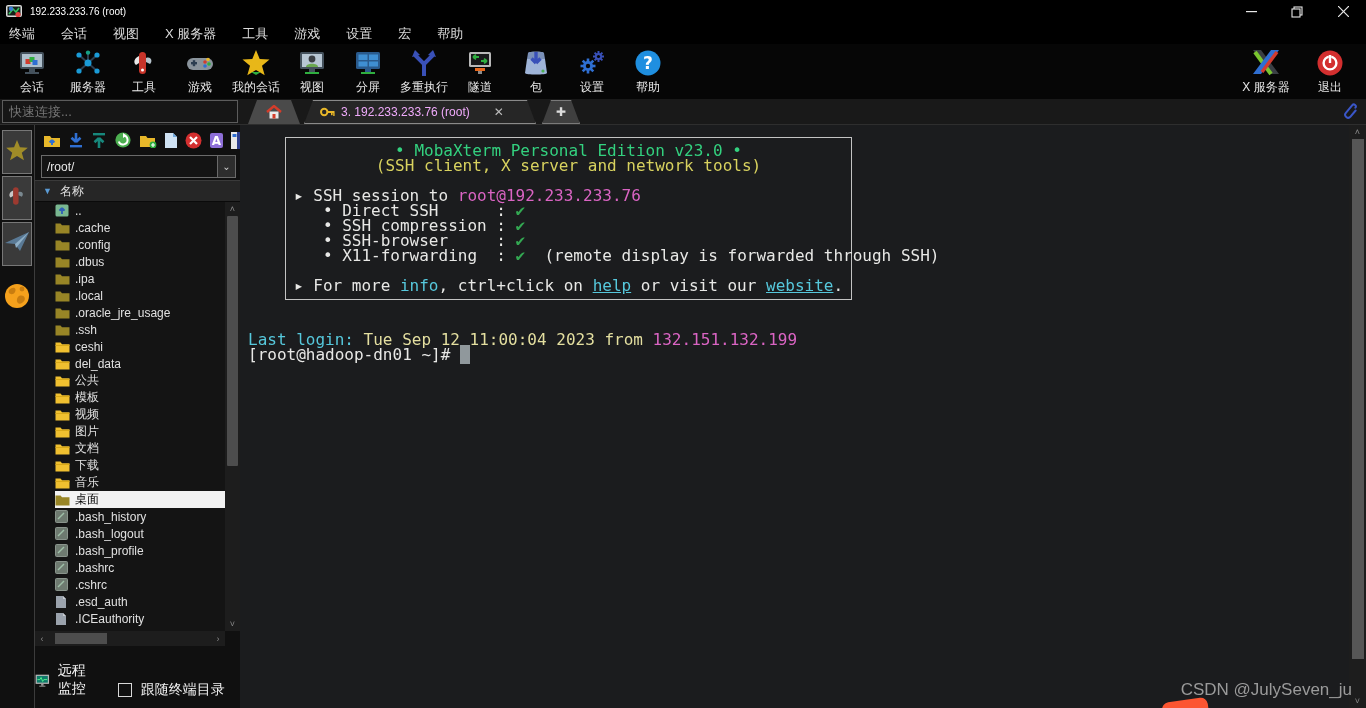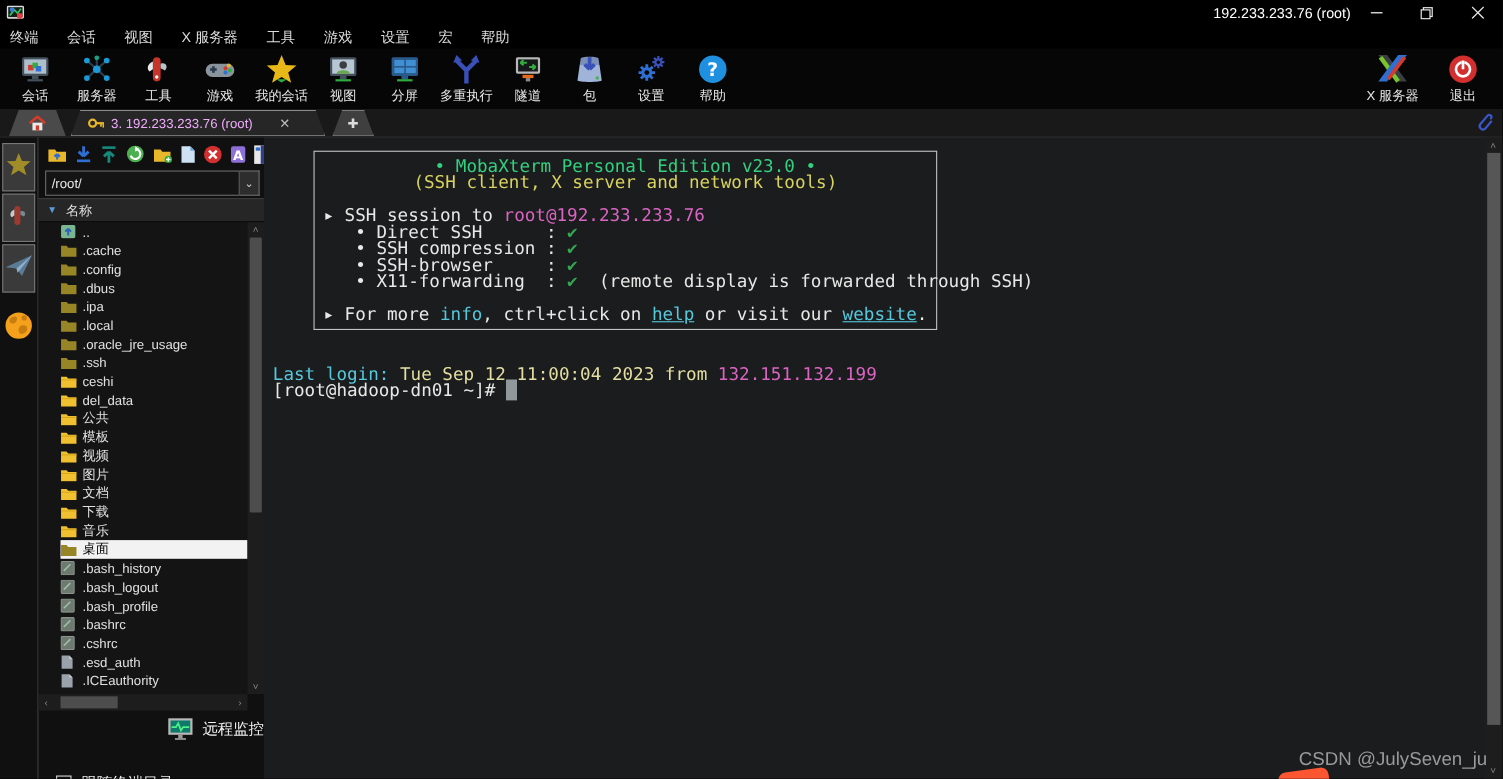--- a/index.html
+++ b/index.html
@@ -3,21 +3,21 @@
 <meta charset="utf-8">
 <style>
   * { margin:0; padding:0; box-sizing:border-box; }
   html,body { width:1366px; height:708px; overflow:hidden; background:#000;
     font-family:"Liberation Sans", sans-serif; }
   .app { width:1366px; height:708px; display:flex; flex-direction:column; background:#000; }
 
   
   .titlebar { height:23px; background:#000; display:flex; align-items:center; color:#fff; }
   .titlebar .appicon { width:16px; height:14px; margin:0 8px 0 6px; }
-  .titlebar .title { font-size:13px; flex:1;text-align:right; }
+  .titlebar .title { font-size:10px; flex:1; }
   .winbtn { width:46px; height:23px; display:flex; align-items:center; justify-content:center; color:#e8e8e8; }
 
   
   .menubar { height:21px; background:#000; display:flex; align-items:center; gap:26px; padding-left:9px; }
   .menubar .mitem { color:#dcdcdc; font-size:13px; cursor:default; white-space:nowrap; }
 
   
   .toolbar { height:55px; background:#060606; display:flex; align-items:stretch; padding:2px 4px 0 4px; }
   .tbitem { width:56px; display:flex; flex-direction:column; align-items:center; justify-content:center; gap:2px; }
   .tbitem .ticon { height:28px; display:flex; align-items:center; justify-content:center; }
@@ -62,21 +62,21 @@
   .filelist { flex:1; overflow:hidden; padding-left:20px; }
   .frow { height:17px; display:flex; align-items:center; gap:5px; color:#e0e0e0; font-size:12px; white-space:nowrap; }
   .frow .ficon { width:15px; height:13px; flex:0 0 15px; display:flex; align-items:center; }
   .frow.selected { background:#f2f2f2; color:#000; width:191px; }
   .vscroll { width:15px; background:#1d1d1d; display:flex; flex-direction:column; align-items:center; }
   .varrow { color:#8a8a8a; font-size:9px; height:14px; line-height:14px; }
   .vthumb { width:11px; background:#4d4d4d; border-radius:1px; }
   .hscroll { height:15px; display:flex; align-items:center; background:#1d1d1d; margin-right:15px; }
   .harrow { color:#8a8a8a; font-size:9px; width:14px; text-align:center; }
   .hthumb { width:52px; height:11px; background:#4d4d4d; margin-left:6px; }
-  .sidefoot { height:62px; display:flex; flex-direction:column; align-items:flex-end; padding-top:6px; gap:10px; }
+  .sidefoot { height:62px; display:flex; align-items:center; padding-top:6px; gap:10px; }
   .monbtn { display:flex; align-items:center; gap:8px; color:#f0f0f0; font-size:14px; }
   .followrow { width:100%; display:flex; align-items:center; gap:9px; color:#f0f0f0; font-size:14px; padding-left:16px;margin-top:20px; }
   .cbox { width:14px; height:14px; border:1.5px solid #d8d8d8; background:transparent; }
 
   
   .termwrap { flex:1; position:relative; background:#1b1c1e; border-top:1px solid #2e2e2e; display:flex; min-width:0; }
   .term { flex:1; padding:12px 0 0 8px; font-family:"DejaVu Sans Mono", monospace; font-size:16px;
     line-height:15px; color:#e8e8e6; overflow:hidden; }
   .banner { width:567px; margin-left:37px; border:1px solid #c3c3c3; padding:5px 8px 6px 8px; }
   .tline { white-space:pre; min-height:15px; }
@@ -320,20 +320,21 @@
             <circle cx="14" cy="14" r="6.4" fill="none" stroke="#fff" stroke-width="2.4"></circle>
             <rect x="12.8" y="4.5" width="2.4" height="9" fill="#d32f2f"></rect>
             <rect x="12.8" y="6" width="2.4" height="8" fill="#fff"></rect>
           </svg>
         </span>
         <span class="tlabel">退出</span>
       </div>
     </div>
 
   <div class="tabbar">
+    <input class="quickconnect" placeholder="快速连接..." style="">
     <div class="tab home">
       <svg width="16" height="14" viewBox="0 0 16 14">
         <path d="M1 7 L8 1 L15 7" stroke="#d43c2a" stroke-width="2.4" fill="none"></path>
         <rect x="3.5" y="6.5" width="9" height="7" fill="#e9e9e9"></rect>
         <rect x="6.5" y="9" width="3" height="4.5" fill="#d43c2a"></rect>
       </svg>
     </div>
     <div class="tab active">
       <svg width="15" height="12" viewBox="0 0 15 12">
         <circle cx="4.2" cy="6" r="3.2" fill="none" stroke="#e8b729" stroke-width="2"></circle>

